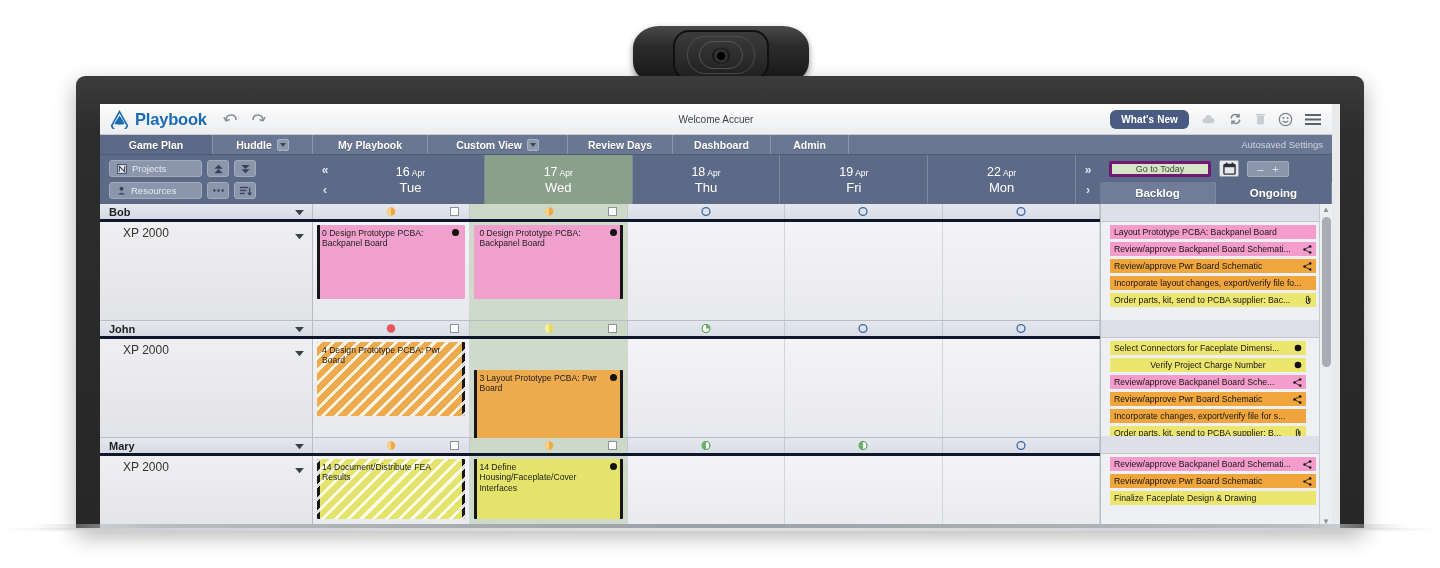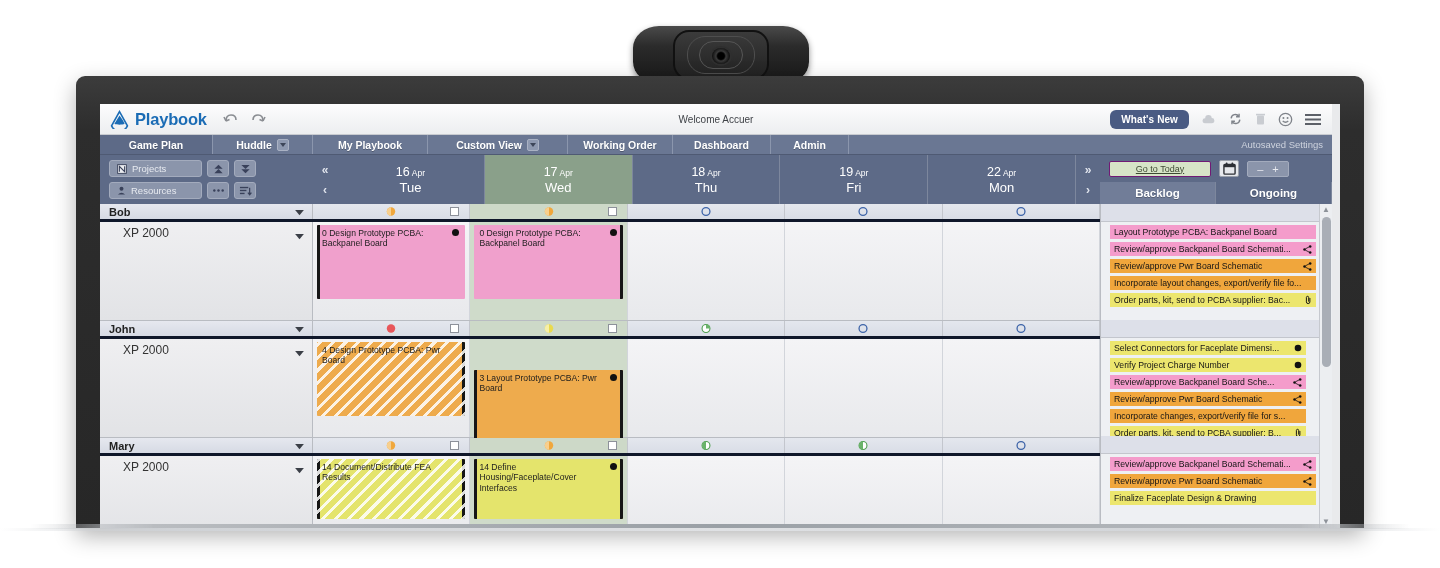--- a/index.html
+++ b/index.html
@@ -151,23 +151,23 @@
     gap: 1px;
   }
   .daycol.today { background: #8aa08a; }
   .day-date { font-size: 12.5px; }
   .day-date .mon { font-size: 8.5px; margin-left: 2px; }
   .day-name { font-size: 13px; }
 
   .tool-right { width: 232px; display: flex; flex-direction: column; }
   .tr-top { height: 27px; display: flex; align-items: center; gap: 8px; padding: 0 9px; }
   .gototoday {
-    width: 102px; height: 16px; background: #d7e4c7; border: 1px solid #701a75;
+    width: 102px; height: 16px; background: #d7e4c7; border: 3px solid #701a75;
     border-radius: 2px; color: #3e4a33; font-size: 9px;
-    display: flex; align-items: center; justify-content: center; text-decoration: underline;
+    display: flex; align-items: center; justify-content: center;
   }
   .cal-btn {
     width: 20px; height: 17px; background: #e6e8ec; border: 1px solid #9aa0ab;
     border-radius: 2px; display: flex; align-items: center; justify-content: center;
   }
   .zoom-btn {
     width: 42px; height: 16px; background: #8b95ab; border: 1px solid #a3abbd;
     border-radius: 2px; color: #e8eaf0; font-size: 11px;
     display: flex; align-items: center; justify-content: space-around; padding: 0 5px;
   }
@@ -364,21 +364,21 @@
             <span class="tab-caret"></span>
           </div>
           <div class="tab" style="width:115px">
             <span>My Playbook</span>
           </div>
           <div class="tab" style="width:140px">
             <span>Custom View</span>
             <span class="tab-caret"></span>
           </div>
           <div class="tab" style="width:105px">
-            <span>Working Order</span>
+            <span>Review Days</span>
           </div>
           <div class="tab" style="width:98px">
             <span>Dashboard</span>
           </div>
           <div class="tab" style="width:78px">
             <span>Admin</span>
           </div>
           <div class="tabbar-fill">
             <span class="autosaved">Autosaved Settings</span>
           </div>
@@ -737,21 +737,21 @@
                 <div class="bl-spacer"></div>
                 <div class="bl-list" style="height: 98px; overflow: hidden;">
                   <div class="bl-item" style="background: rgb(236, 230, 110); width: 196px;">
                     <span>Select Connectors for Faceplate Dimensi...</span>
                     <span class="endicon">
                       <svg width="8" height="8" viewBox="0 0 8 8">
                         <circle cx="4" cy="4" r="3.3" fill="#111"></circle>
                       </svg>
                     </span>
                   </div>
-                  <div class="bl-item" style="background: rgb(236, 230, 110); width: 196px;">
+                  <div class="bl-item" style="background: rgb(236, 230, 110); width: 196px; justify-content: center;">
                     <span>Verify Project Charge Number</span>
                     <span class="endicon">
                       <svg width="8" height="8" viewBox="0 0 8 8">
                         <circle cx="4" cy="4" r="3.3" fill="#111"></circle>
                       </svg>
                     </span>
                   </div>
                   <div class="bl-item" style="background: rgb(244, 156, 203); width: 196px;">
                     <span>Review/approve Backpanel Board Sche...</span>
                     <span class="endicon">

